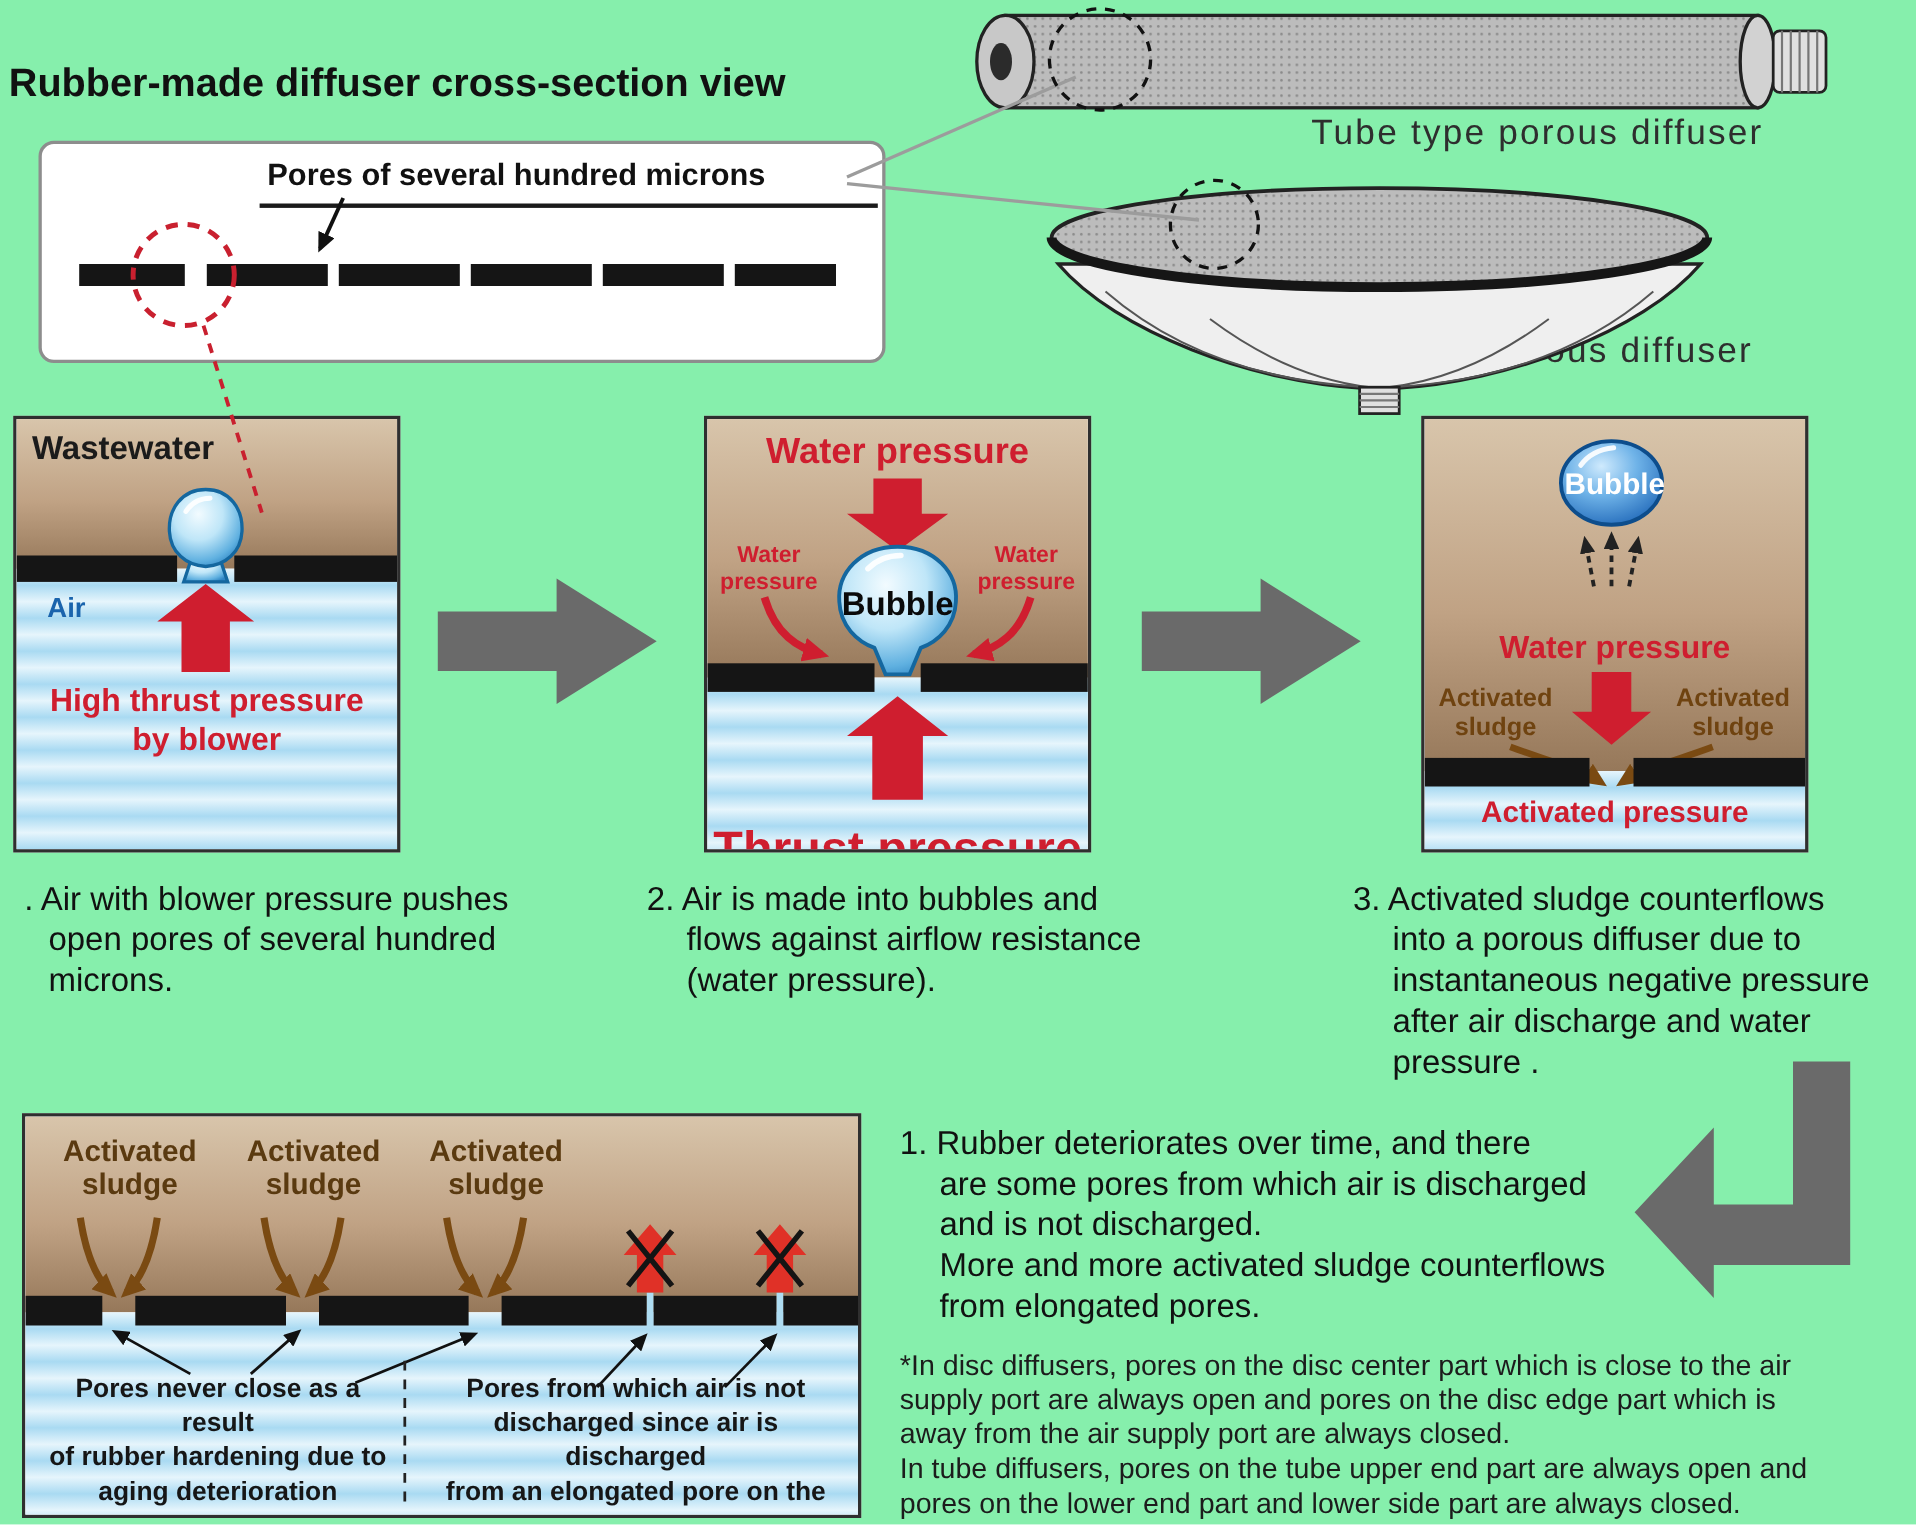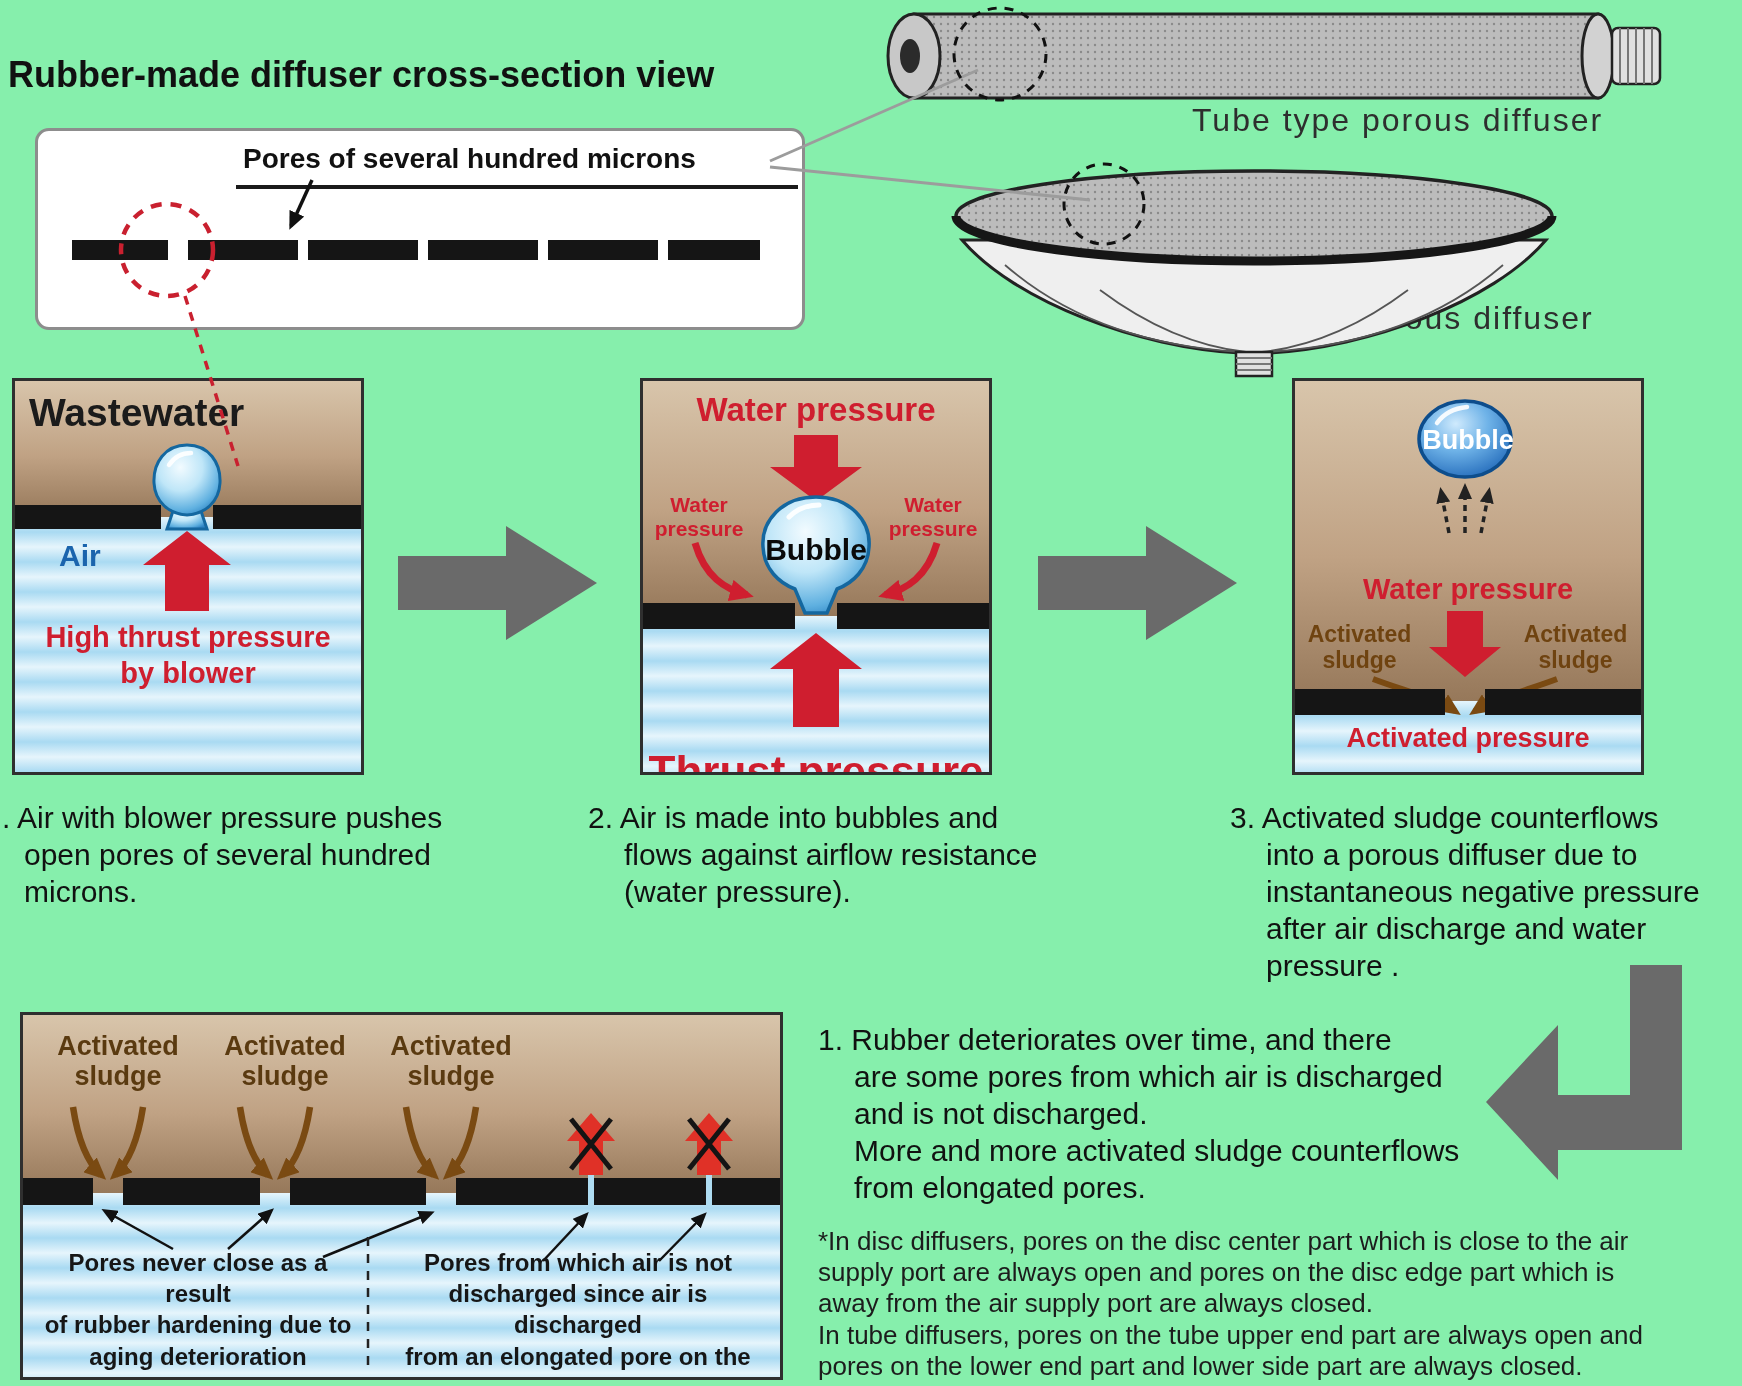--- a/index.html
+++ b/index.html
@@ -26,21 +26,21 @@
 
   .panel{position:absolute;border:3px solid #2f2f2f;z-index:3;overflow:hidden;background:#fff;}
   .tan{position:absolute;left:0;right:0;top:0;
        background:linear-gradient(180deg,#d8c5ab 0%,#c0a284 55%,#96785a 100%);}
   .water{position:absolute;left:0;right:0;bottom:0;
        background:repeating-linear-gradient(180deg,#e6f5fc 0px,#a9daf2 15px,#e6f5fc 30px);}
   .psvg{position:absolute;left:0;top:0;}
   .panel span{position:absolute;display:block;}
 
   .cap{position:absolute;font-size:30px;line-height:1.23;color:#111;}
-  .hang22{padding-left:22px;text-indent:-22px;}
+  .hang22{padding-left:22px;text-indent:-22px;margin-left:20px;}
   .hang36{padding-left:36px;text-indent:-36px;}
   #footnote{position:absolute;font-size:26px;line-height:1.2;color:#1c1c1c;}
   .notetext{font-size:24px;font-weight:bold;color:#161616;line-height:1.3;text-align:center;}
   .sludge-label{font-size:27px;font-weight:bold;color:#5a3a10;line-height:1.12;text-align:center;}
 </style>
 </head>
 <body>
 
 <div id="stage">
 
@@ -120,22 +120,22 @@
       </defs>
       <rect x="0" y="124" width="146" height="24" fill="#151515"></rect>
       <rect x="198" y="124" width="148" height="24" fill="#151515"></rect>
       <g>
         <path d="M152,148 L160,124 L184,124 L192,148 Z" fill="url(#g1)" stroke="#14679f" stroke-width="3"></path>
         <path d="M172,64 C194,64 206,82 205,102 C204,121 190,133 172,134 C154,133 140,121 139,102 C138,82 150,64 172,64 Z" fill="url(#g1)" stroke="#14679f" stroke-width="3"></path>
         <path d="M154,84 Q162,72 176,72" fill="none" stroke="#fff" stroke-width="4.5" stroke-linecap="round" opacity="0.9"></path>
       </g>
       <polygon points="172,150 216,184 194,184 194,230 150,230 150,184 128,184" fill="#cf1e2f"></polygon>
     </svg>
-    <span class="b" style="left:14px;top:10px;font-size:39px;color:#1b1b1b;">Wastewater</span>
-    <span class="b blue" style="left:44px;top:158px;font-size:30px;">Air</span>
+    <span class="b" style="left:14px;top:10px;font-size:30px;color:#1b1b1b;">Wastewater</span>
+    <span class="b blue" style="left:28px;top:158px;font-size:25px;">Air</span>
     <span class="b red center pre" style="top:238px;font-size:29px;line-height:1.25;">High thrust pressure
 by blower</span>
   </div>
 
   <div class="panel" style="left:640px;top:378px;width:346px;height:391px;">
     <div class="tan" style="height:235px;"></div>
     <div class="water" style="top:235px;"></div>
     <svg class="psvg" width="346" height="391" viewBox="0 0 346 391">
       <defs>
         <radialGradient id="g2" cx="40%" cy="30%" r="78%">

